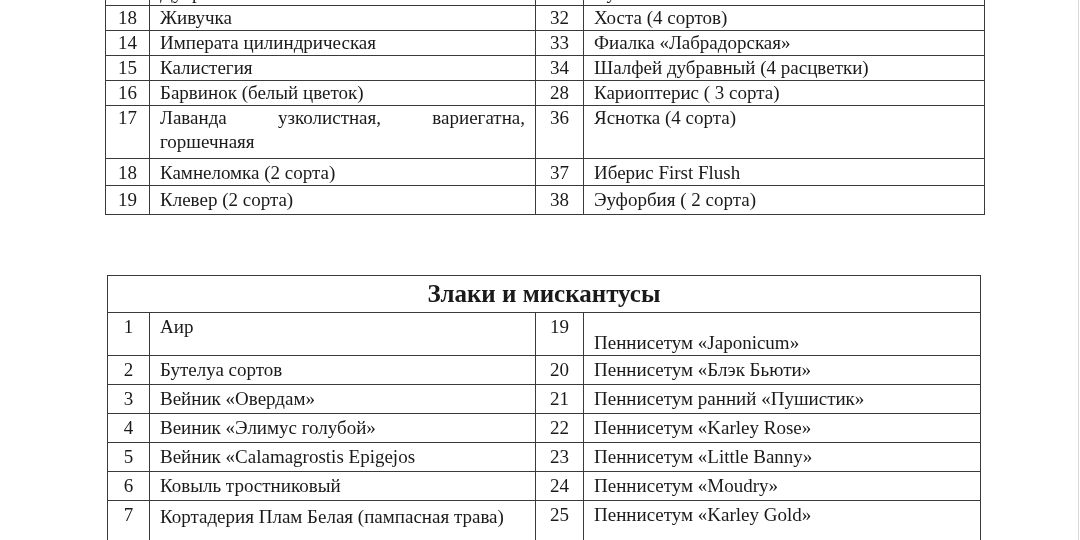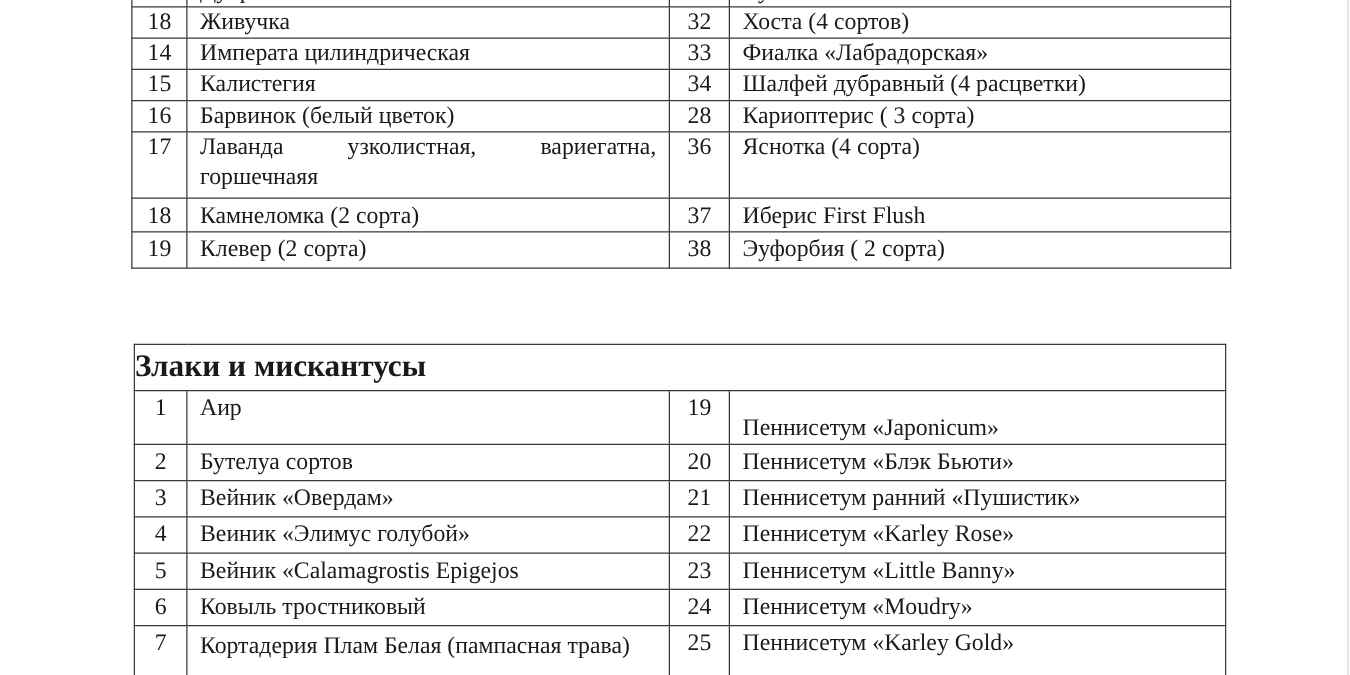--- a/index.html
+++ b/index.html
@@ -50,21 +50,21 @@
     left: 105px;
     top: -20px;
     width: 879px;
   }
   #table-bottom {
     left: 107px;
     top: 275px;
     width: 873px;
   }
   .title-cell {
-    text-align: left;
+    text-align: center;
     font-weight: bold;
     font-size: 25px;
     line-height: 36px;
     padding: 0 !important;
   }
 </style>
 </head>
 <body>
 
 <div class="page-edge"></div>

